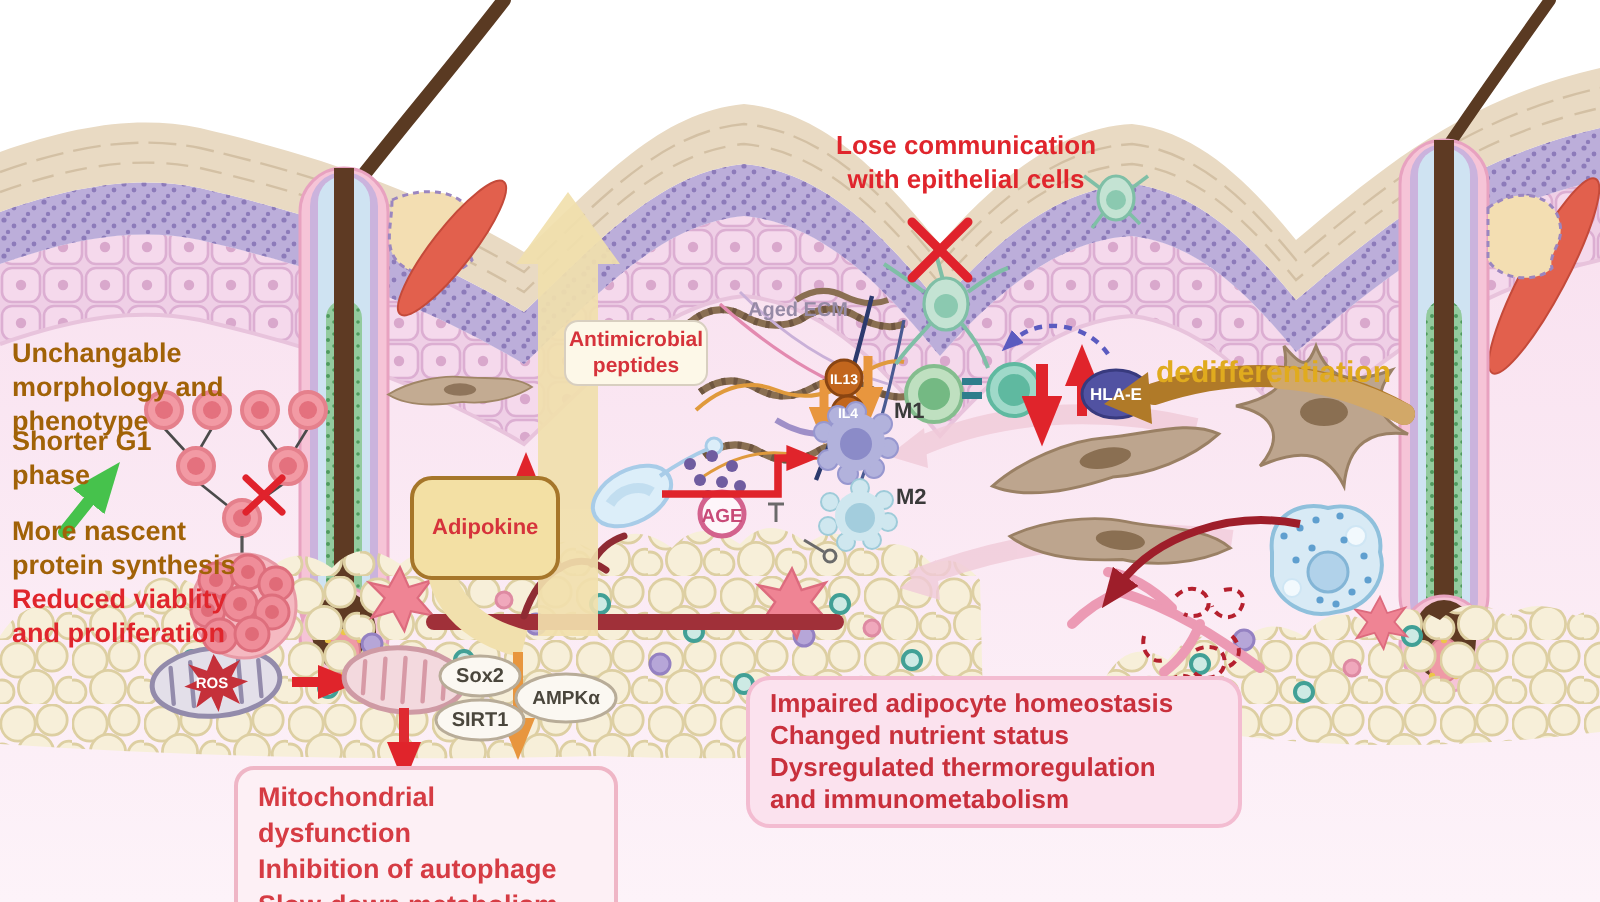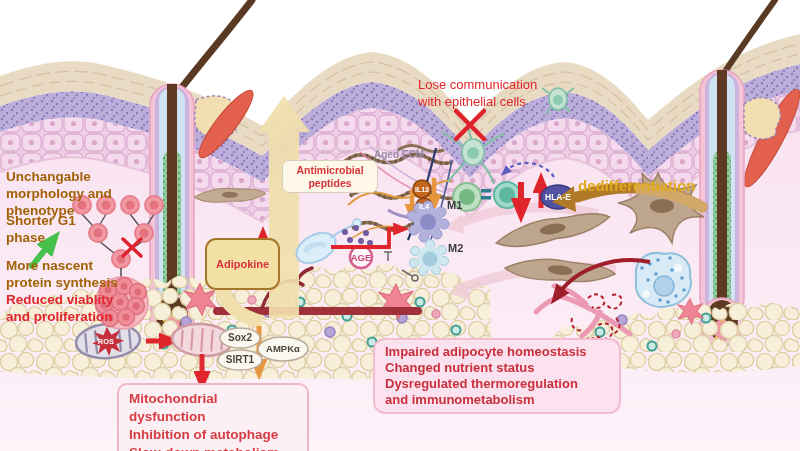--- a/index.html
+++ b/index.html
@@ -3,23 +3,23 @@
 <meta charset="utf-8">
 <style>
   html,body{margin:0;padding:0;background:#ffffff;}
   #stage{position:relative;width:800px;height:451px;overflow:hidden;
          font-family:"Liberation Sans",sans-serif;background:#fff;}
   #stage svg{position:absolute;left:0;top:0;}
   svg text{font-family:"Liberation Sans",sans-serif;}
   .lbl{position:absolute;white-space:pre-line;pointer-events:auto;}
   .green-block{color:#a16207;font-size:13.5px;line-height:17px;font-weight:700;}
   .red-block{color:#e0252c;font-size:13.5px;line-height:17px;font-weight:700;}
-  .lose-comm{left:418px;top:76px;color:#e0252c;font-size:13px;line-height:17px;font-weight:400;}
+  .lose-comm{left:418px;top:64px;color:#e0252c;font-size:13px;line-height:17px;font-weight:700;text-align:center;}
   .box{position:absolute;box-sizing:border-box;}
-  .box-antimicrobial{left:282px;top:160px;width:96px;background:#fdf8e8;border:1.5px solid #d8cfc0;
+  .box-antimicrobial{left:282px;top:160px;width:72px;background:#fdf8e8;border:1.5px solid #d8cfc0;
      border-radius:7px;color:#d6333b;font-size:10.5px;font-weight:700;text-align:center;
      line-height:12.5px;padding:3px 1px;white-space:pre-line;}
   .box-adipokine{left:205px;top:238px;background:#f3e0a4;border:2px solid #a6762a;border-radius:11px;
      color:#d6333b;font-weight:700;font-size:11px;padding:18px 9px;white-space:nowrap;}
   .box-mito{left:117px;top:383px;width:192px;background:#fdf0f5;border:2px solid #efb6c6;border-radius:10px;
      color:#d63c44;font-size:13.5px;line-height:18px;font-weight:600;padding:5px 10px;white-space:pre-line;}
   .box-adipo{left:373px;top:338px;width:248px;background:#fbe2ee;border:2px solid #f3bcd1;border-radius:12px;
      color:#c9303c;font-size:13px;line-height:16px;font-weight:600;padding:4px 10px;white-space:pre-line;}
 </style>
 </head>

